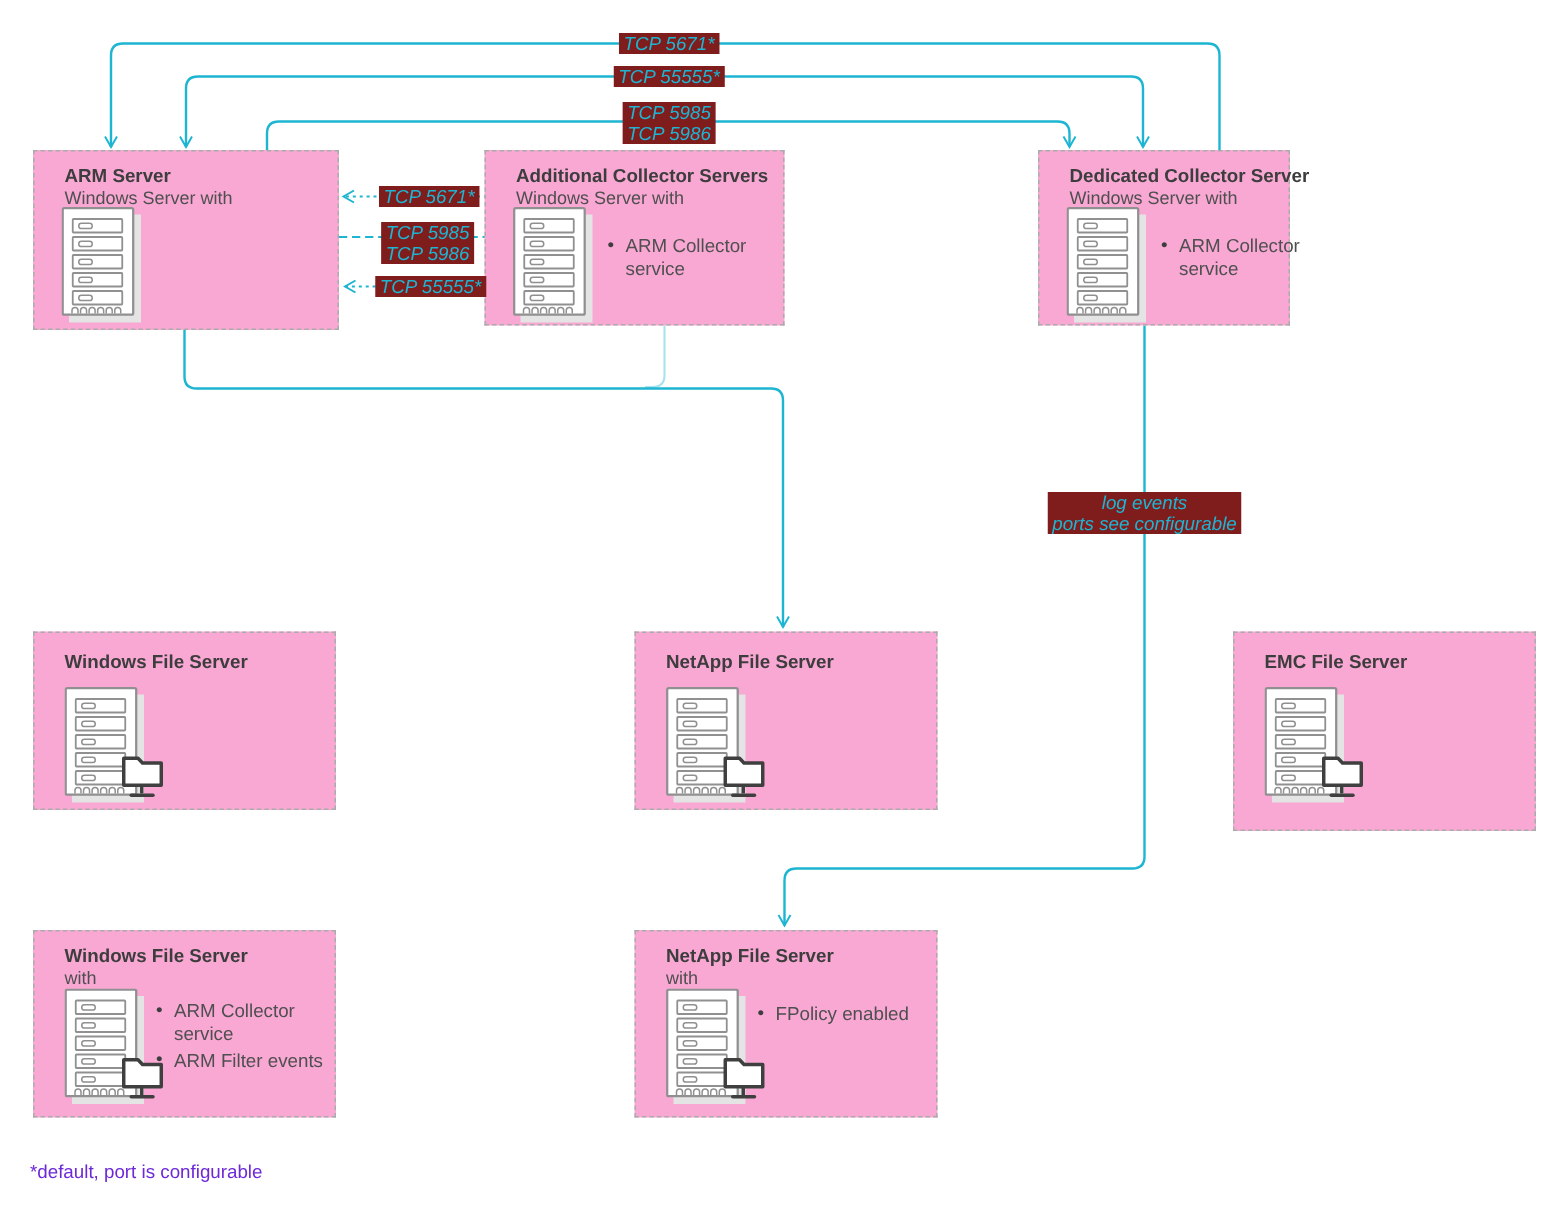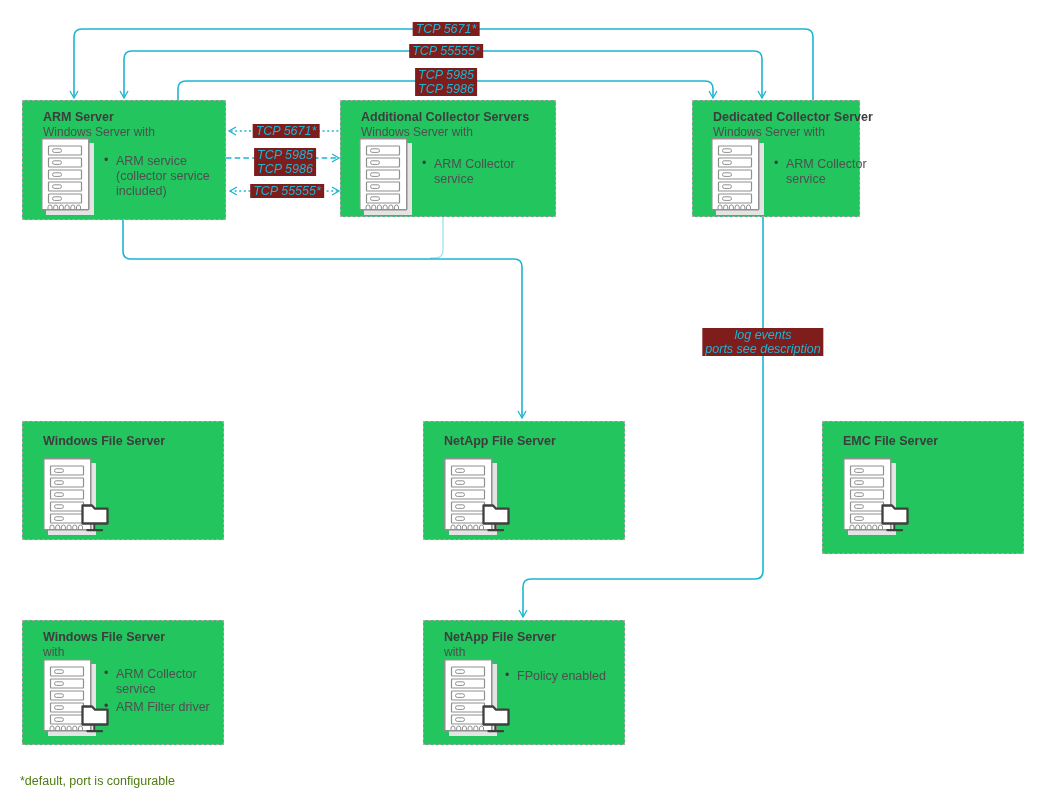--- a/index.html
+++ b/index.html
@@ -1,28 +1,28 @@
 <!DOCTYPE html>
 <html><head>
 <meta charset="utf-8">
 <style>
   html,body{margin:0;padding:0;background:#fff;}
   body{width:1044px;height:808px;font-family:"Liberation Sans",sans-serif;}
   .stage{position:relative;width:1044px;height:808px;overflow:hidden;background:#fff;}
   svg.wires{position:absolute;left:0;top:0;z-index:0;}
-  .node{position:absolute;border:1px dashed #ababab;background:#22c55e;box-sizing:border-box;z-index:1;}
+  .node{position:absolute;border:1px dashed #ababab;background:#f9a8d4;box-sizing:border-box;z-index:1;}
   .title{position:absolute;left:20px;top:9px;font-size:12.5px;font-weight:bold;color:#3d3d3d;white-space:nowrap;}
   .sub{position:absolute;left:20px;top:24px;font-size:12px;color:#4f4f4f;white-space:nowrap;}
   .icon{position:absolute;}
   .bullets{position:absolute;margin:0;padding:0;list-style:none;width:114px;font-size:12.5px;color:#4f4f4f;line-height:15px;}
   .bullets li{position:relative;padding-left:13px;margin-bottom:3px;}
   .bullets li::before{content:"\2022";position:absolute;left:1px;top:-1px;color:#3d3d3d;}
   .lbl{position:absolute;z-index:2;transform:translate(-50%,-50%);background:#7f1d1d;color:#1db5d2;
        font-size:12.5px;line-height:14px;text-align:center;white-space:nowrap;padding:0 3px;font-style:italic;}
-  .footnote{position:absolute;left:20px;top:774px;z-index:2;color:#4d7c0f;font-size:12.5px;white-space:nowrap;}
+  .footnote{position:absolute;left:20px;top:774px;z-index:2;color:#6d28d9;font-size:12.5px;white-space:nowrap;}
 </style>
 </head>
 <body>
 
 <div class="stage">
 
   <svg width="0" height="0" style="position:absolute" aria-hidden="true">
     <defs>
       <g id="srv">
         <rect x="5" y="5" width="48" height="72" fill="#e4e4e4"></rect>
@@ -74,26 +74,23 @@
       <path stroke-width="1.3" stroke-dasharray="2 2.6" d="M230,191 H339" marker-start="url(#arw)" marker-end="url(#arw)"></path>
     </g>
   </svg>
 
   <div class="node" style="left:22px;top:100px;width:204px;height:120px">
     <div class="title">ARM Server</div>
     <div class="sub">Windows Server with</div>
     <svg class="icon" style="left:18px;top:37px" width="58" height="80">
         <use href="#srv"></use>
       </svg>
-    <ul class="bullets" style="left:80px;top:53px">
-      <li>ARM service (collector service included)</li>
-    </ul>
   </div>
 
-  <div class="node" style="left:340px;top:100px;width:216px;height:117px">
+  <div class="node" style="left:323px;top:100px;width:200px;height:117px">
     <div class="title">Additional Collector Servers</div>
     <div class="sub">Windows Server with</div>
     <svg class="icon" style="left:18px;top:37px" width="58" height="80">
         <use href="#srv"></use>
       </svg>
     <ul class="bullets" style="left:80px;top:56px">
       <li>ARM Collector service</li>
     </ul>
   </div>
 
@@ -134,21 +131,21 @@
 
   <div class="node" style="left:22px;top:620px;width:202px;height:125px">
     <div class="title">Windows File Server</div>
     <div class="sub">with</div>
     <svg class="icon" style="left:20px;top:38px" width="106" height="82">
       <use href="#srv"></use>
         <use href="#fldr" x="38" y="42"></use>
       </svg>
     <ul class="bullets" style="left:80px;top:46px">
       <li>ARM Collector service</li>
-      <li>ARM Filter driver</li>
+      <li>ARM Filter events</li>
     </ul>
   </div>
 
   <div class="node" style="left:423px;top:620px;width:202px;height:125px">
     <div class="title">NetApp File Server</div>
     <div class="sub">with</div>
     <svg class="icon" style="left:20px;top:38px" width="106" height="82">
       <use href="#srv"></use>
         <use href="#fldr" x="38" y="42"></use>
       </svg>
@@ -164,18 +161,18 @@
     <div>TCP 5986</div>
   </div>
   <div class="lbl" style="left:286px;top:131px">TCP 5671*</div>
   <div class="lbl" style="left:285px;top:162px">
     <div>TCP 5985</div>
     <div>TCP 5986</div>
   </div>
   <div class="lbl" style="left:287px;top:191px">TCP 55555*</div>
   <div class="lbl" style="left:763px;top:342px">
     <div>log events</div>
-    <div>ports see description</div>
+    <div>ports see configurable</div>
   </div>
 
   <div class="footnote">*default, port is configurable</div>
 
 </div>
 
 </body></html>

